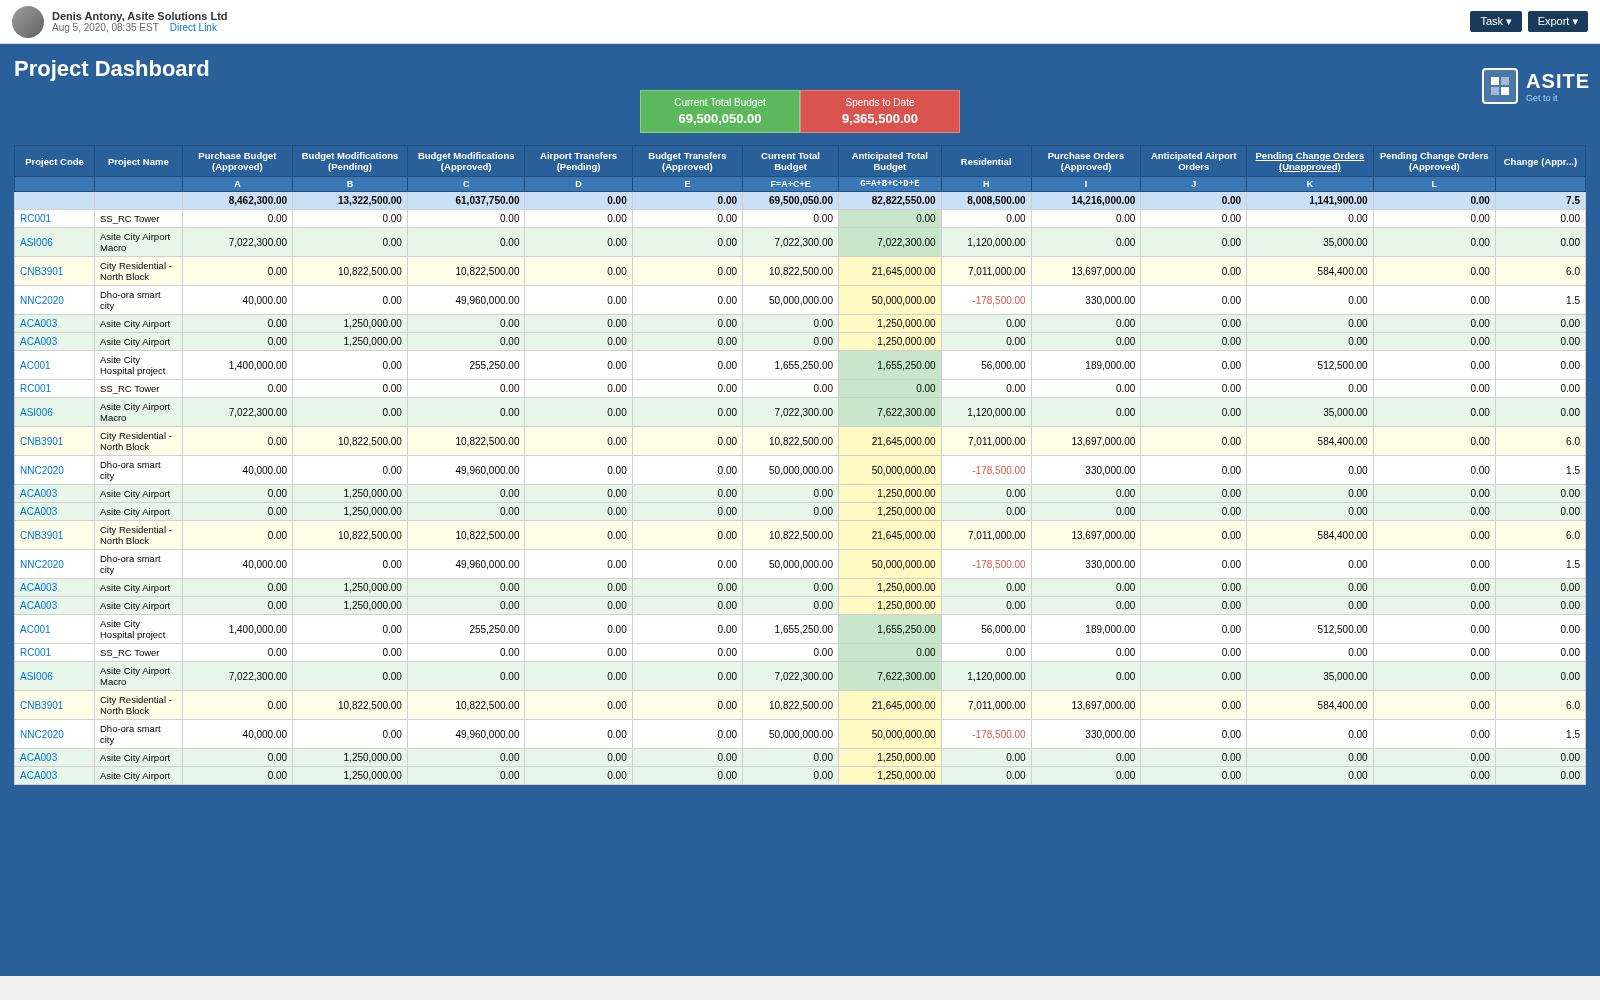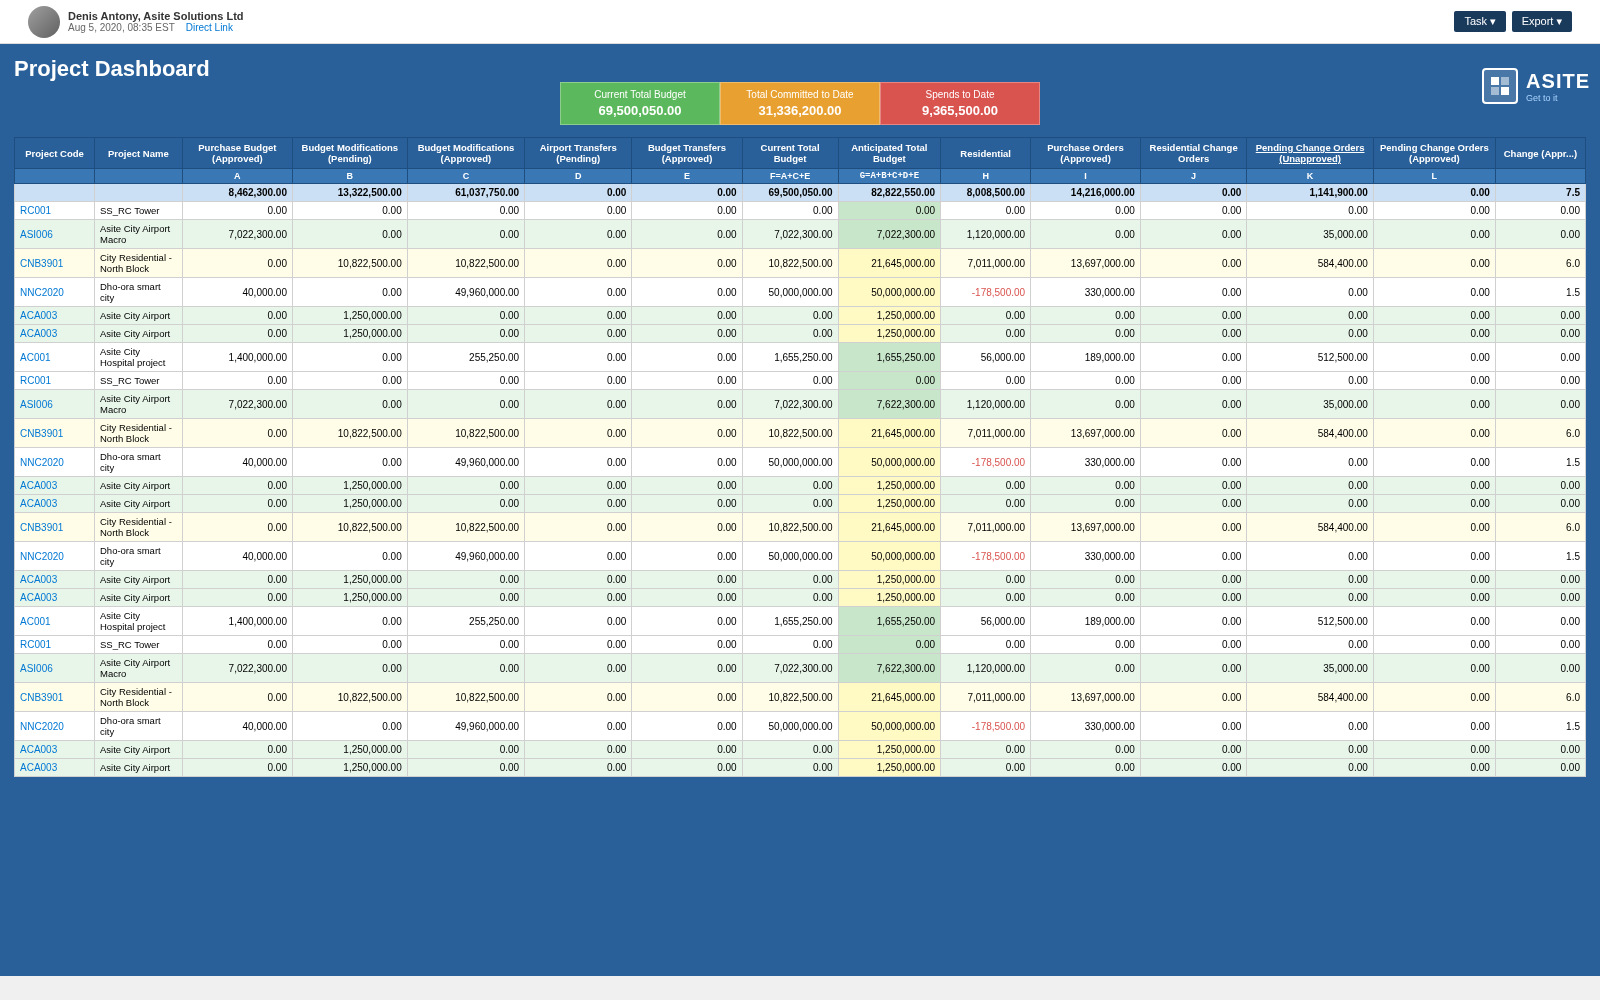--- a/index.html
+++ b/index.html
@@ -15,21 +15,21 @@
       padding: 0 10px;
       justify-content: space-between;
     }
 
     
     #user-bar {
       background: white;
       height: 44px;
       display: flex;
       align-items: center;
-      padding: 0 28px;
+      padding: 0 12px;
       justify-content: space-between;
       border-bottom: 1px solid #ddd;
     }
     #user-bar .user-info { display: flex; align-items: center; gap: 8px; }
     #user-bar .avatar { width: 32px; height: 32px; background: #888; border-radius: 50%; overflow: hidden; }
     #user-bar .user-details { font-size: 11px; }
     #user-bar .user-details .name { font-weight: bold; color: #333; }
     #user-bar .user-details .date { color: #666; font-size: 10px; }
     #user-bar .actions { display: flex; gap: 6px; }
     #user-bar .btn {
@@ -47,21 +47,21 @@
       background: #2a6099;
       padding: 12px 14px;
       min-height: calc(1000px - 68px);
     }
 
     
     #dashboard-title {
       color: white;
       font-size: 22px;
       font-weight: bold;
-      margin-bottom: 0;
+      margin-bottom: 8px;
     }
 
     
     #summary-cards {
       display: flex;
       justify-content: center;
       gap: 0;
       margin-bottom: 12px;
     }
     .summary-card {
@@ -206,24 +206,20 @@
     </div>
   </div>
 
   <div id="dashboard-title">Project Dashboard</div>
 
   <div id="summary-cards">
         <div class="summary-card green">
           <div class="label">Current Total Budget</div>
                    <div class="value">69,500,050.00</div>
         </div>
-        <div class="summary-card orange">
-          <div class="label">Total Committed to Date</div>
-                   <div class="value">31,336,200.00</div>
-        </div>
         <div class="summary-card red">
           <div class="label">Spends to Date</div>
                    <div class="value">9,365,500.00</div>
         </div>
       </div>
 
   <div id="table-wrapper">
     <table id="data-table">
       <thead id="table-head">
             <tr>
@@ -231,21 +227,21 @@
               <th style="min-width: 80px;">Project Name</th>
               <th style="min-width: 90px;">Purchase Budget (Approved)</th>
               <th style="min-width: 90px;">Budget Modifications (Pending)</th>
               <th style="min-width: 90px;">Budget Modifications (Approved)</th>
               <th style="min-width: 90px;">Airport Transfers (Pending)</th>
               <th style="min-width: 90px;">Budget Transfers (Approved)</th>
               <th style="min-width: 90px;">Current Total Budget</th>
               <th style="min-width: 90px;">Anticipated Total Budget</th>
               <th style="min-width: 90px;">Residential</th>
               <th style="min-width: 90px;">Purchase Orders (Approved)</th>
-              <th style="min-width: 90px;">Residential Change Orders</th>
+              <th style="min-width: 90px;">Anticipated Airport Orders</th>
               <th style="min-width: 90px; text-decoration: underline;">Pending Change Orders (Unapproved)</th>
               <th style="min-width: 90px;">Pending Change Orders (Approved)</th>
               <th style="min-width: 90px;">Change (Appr...)</th>
             </tr>
             <tr>
               <th class="letter-row" style="background: rgb(58, 120, 181); font-size: 9px;"></th>
               <th class="letter-row" style="background: rgb(58, 120, 181); font-size: 9px;"></th>
               <th class="letter-row" style="background: rgb(58, 120, 181); font-size: 9px;">A</th>
               <th class="letter-row" style="background: rgb(58, 120, 181); font-size: 9px;">B</th>
               <th class="letter-row" style="background: rgb(58, 120, 181); font-size: 9px;">C</th>

